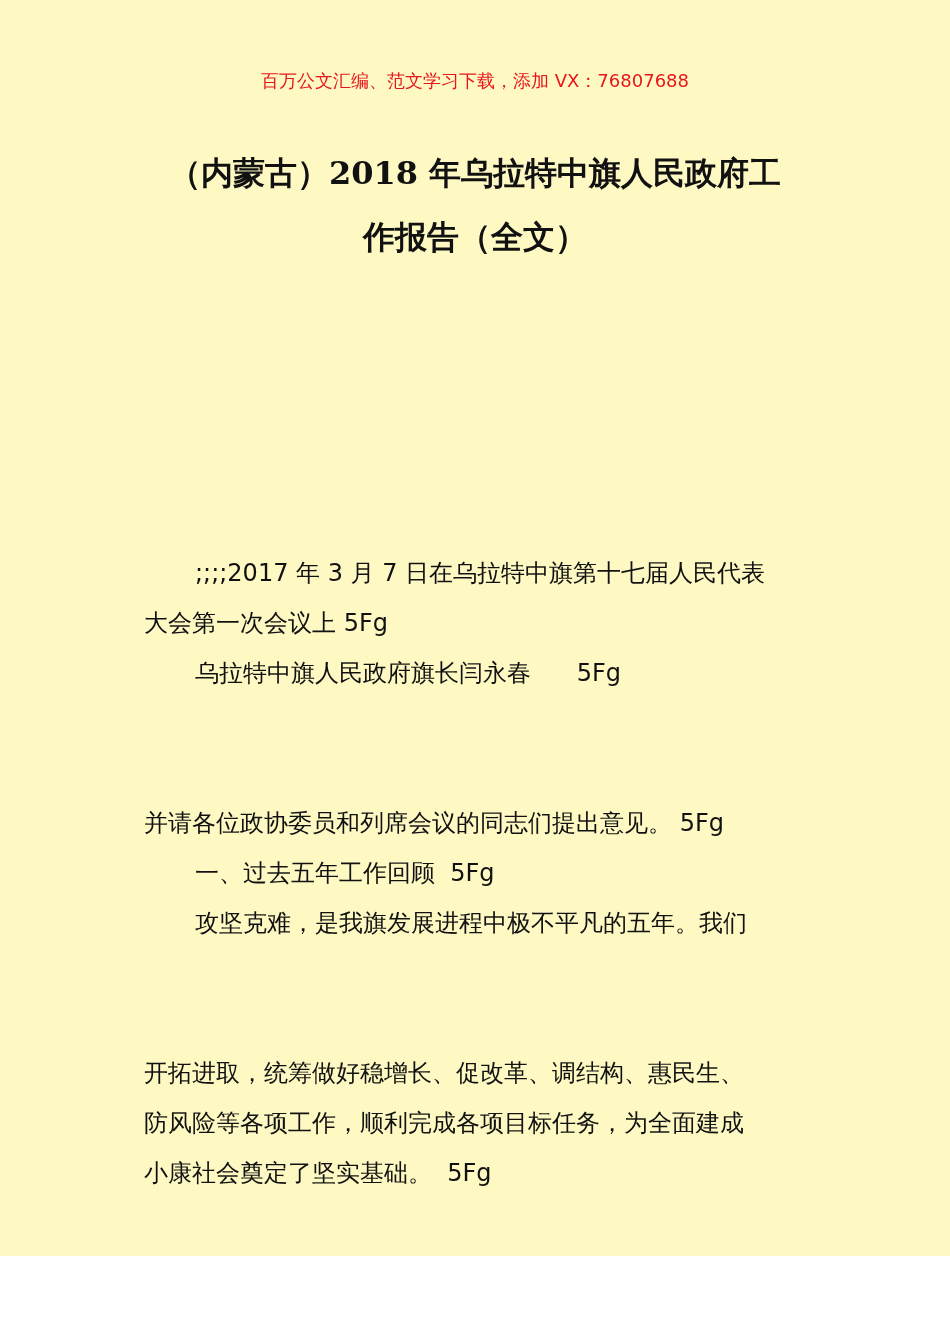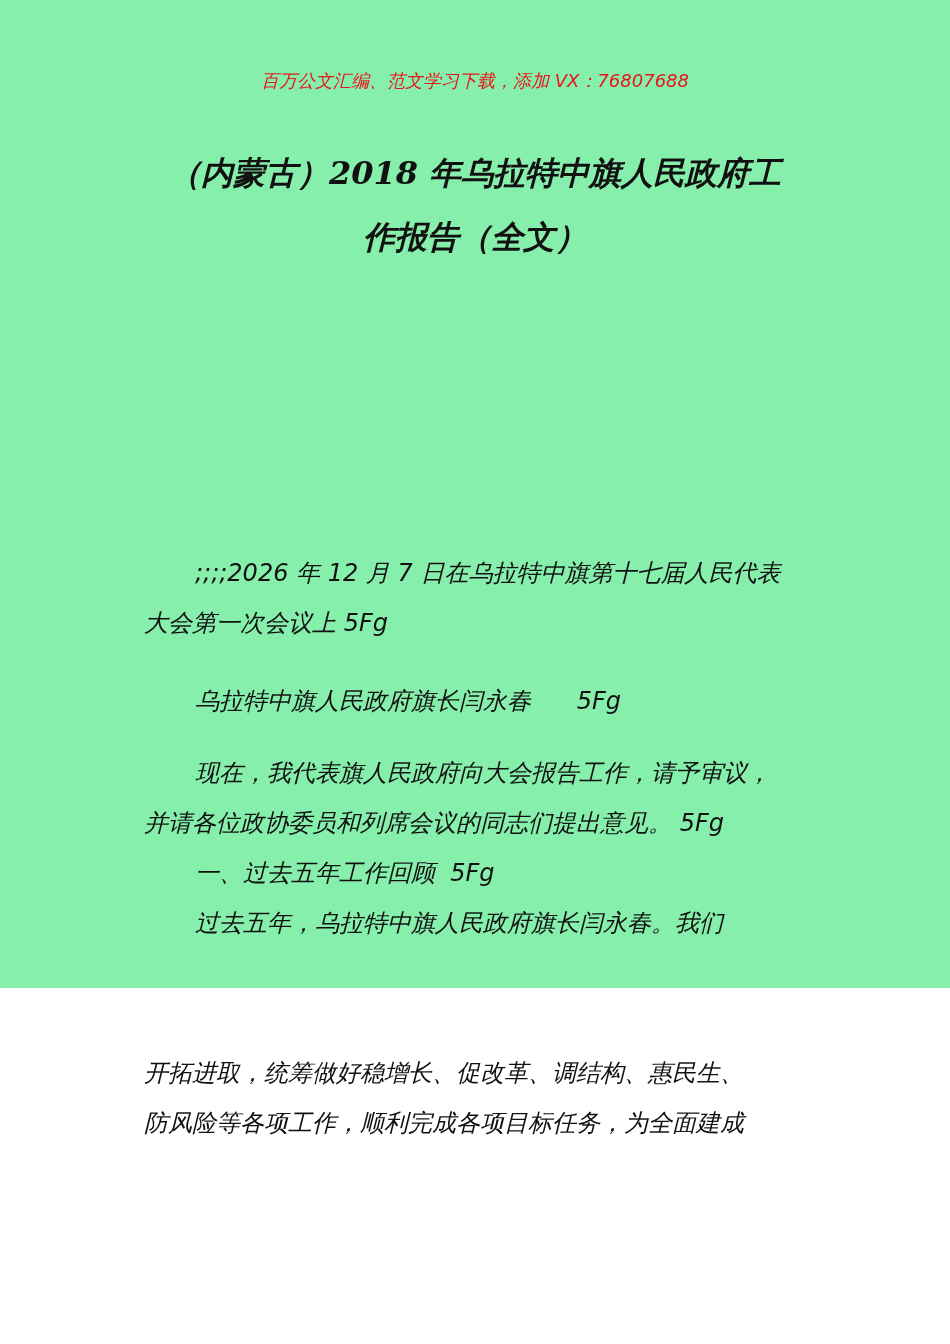--- a/index.html
+++ b/index.html
@@ -1,17 +1,17 @@
 <!DOCTYPE html>
 <html><head>
   <meta charset="utf-8">
   <style>
     html, body { margin: 0; padding: 0; background: #ffffff; }
     body { width: 950px; height: 1344px; position: relative; overflow: hidden; }
-    .page { position: absolute; left: 0; top: 0; width: 950px; height: 988px; background: #86efac; font-style: italic; }
+    .page { position: absolute; left: 0; top: 0; width: 950px; height: 1256px; background: #fef9c3; }
     .promo {
       position: absolute; left: 0; top: 67px; width: 950px; text-align: center;
       font-family: "DejaVu Sans", sans-serif; font-size: 18px; color: #e8151b;
       letter-spacing: 0px; line-height: 28px;
     }
     .title {
       position: absolute; left: 0; width: 950px; text-align: center;
       font-family: "DejaVu Serif", serif; font-weight: bold; font-size: 32px;
       color: #111111; line-height: 50px;
     }
@@ -26,22 +26,22 @@
   </style>
 </head>
 <body>
 
 <div class="page">
   <div class="promo">百万公文汇编、范文学习下载，添加 VX：76807688</div>
 
   <div class="title l1">（内蒙古）2018 年乌拉特中旗人民政府工</div>
   <div class="title l2">作报告（全文）</div>
 
-  <div class="body-line indent" style="top:556px">;;;;2026 年 12 月 7 日在乌拉特中旗第十七届人民代表</div>
+  <div class="body-line indent" style="top:556px">;;;;2017 年 3 月 7 日在乌拉特中旗第十七届人民代表</div>
   <div class="body-line" style="top:606px">大会第一次会议上 5Fg</div>
-  <div class="body-line indent" style="top:684px">乌拉特中旗人民政府旗长闫永春      5Fg</div>
-  <div class="body-line indent" style="top:756px">现在，我代表旗人民政府向大会报告工作，请予审议，</div>
+  <div class="body-line indent" style="top:656px">乌拉特中旗人民政府旗长闫永春      5Fg</div>
   <div class="body-line" style="top:806px">并请各位政协委员和列席会议的同志们提出意见。 5Fg</div>
   <div class="body-line indent" style="top:856px">一、过去五年工作回顾  5Fg</div>
-  <div class="body-line indent" style="top:906px">过去五年，乌拉特中旗人民政府旗长闫永春。我们</div>
+  <div class="body-line indent" style="top:906px">攻坚克难，是我旗发展进程中极不平凡的五年。我们</div>
   <div class="body-line" style="top:1106px">防风险等各项工作，顺利完成各项目标任务，为全面建成</div>
   <div class="body-line" style="top:1056px">开拓进取，统筹做好稳增长、促改革、调结构、惠民生、</div>
+  <div class="body-line" style="top:1156px">小康社会奠定了坚实基础。  5Fg</div>
 </div>
 
 </body></html>

